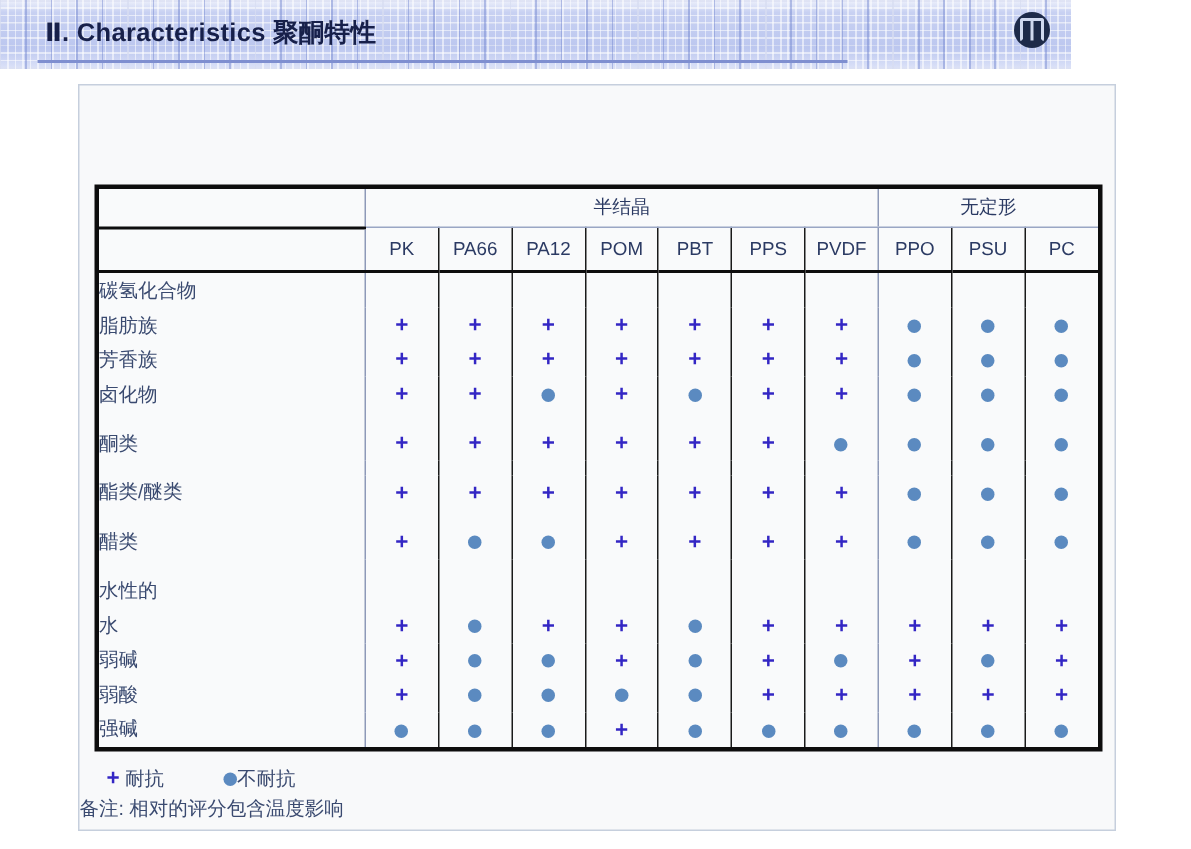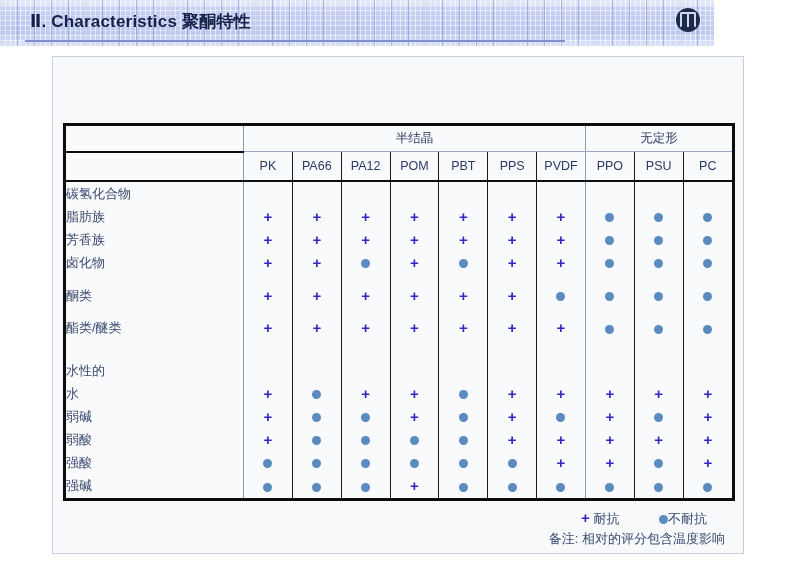--- a/index.html
+++ b/index.html
@@ -108,21 +108,21 @@
 
   .mark-plus{color:#3326c4;font-size:15px;font-weight:bold;line-height:1;}
   .mark-dot{
     display:inline-block;width:9px;height:9px;border-radius:50%;
     background:#5b8ac0;vertical-align:middle;
   }
 
   
   #legend{
     position:absolute;left:0;top:452px;width:672px;
-    text-align:right;color:#3a4a70;font-size:13px;line-height:1.55;
+    text-align:left;color:#3a4a70;font-size:13px;line-height:1.55;
   }
   #legend-row{display:inline-block;}
   .legend-item{display:inline-block;margin:0 18px;}
   #legend-note{display:block;}
 </style>
 </head>
 <body>
 
 <div id="header-band">
   <div id="header-title">Ⅱ. Characteristics 聚酮特性</div>
@@ -268,20 +268,33 @@
             <td class="cell-col" style="text-align: center;"></td>
             <td class="cell-col" style="text-align: center;"></td>
             <td class="cell-col" style="text-align: center;"></td>
             <td class="cell-col" style="text-align: center;"></td>
             <td class="cell-col" style="text-align: center;"></td>
             <td class="cell-col" style="text-align: center;"></td>
             <td class="vsep" style="text-align: center;"></td>
             <td class="cell-col" style="text-align: center;"></td>
             <td class="cell-col" style="text-align: center;"></td>
           </tr>
+          <tr>
+            <td class="rowlabel ind0">醋类</td>
+            <td class="vsep" style="text-align: center;"><span class="mark-plus">+</span></td>
+            <td class="cell-col" style="text-align: center;"><span class="mark-dot"></span></td>
+            <td class="cell-col" style="text-align: center;"><span class="mark-dot"></span></td>
+            <td class="cell-col" style="text-align: center;"><span class="mark-plus">+</span></td>
+            <td class="cell-col" style="text-align: center;"><span class="mark-plus">+</span></td>
+            <td class="cell-col" style="text-align: center;"><span class="mark-plus">+</span></td>
+            <td class="cell-col" style="text-align: center;"><span class="mark-plus">+</span></td>
+            <td class="vsep" style="text-align: center;"><span class="mark-dot"></span></td>
+            <td class="cell-col" style="text-align: center;"><span class="mark-dot"></span></td>
+            <td class="cell-col" style="text-align: center;"><span class="mark-dot"></span></td>
+          </tr>
           <tr class="spacer-row">
             <td class="rowlabel ind0"></td>
             <td class="vsep" style="text-align: center;"></td>
             <td class="cell-col" style="text-align: center;"></td>
             <td class="cell-col" style="text-align: center;"></td>
             <td class="cell-col" style="text-align: center;"></td>
             <td class="cell-col" style="text-align: center;"></td>
             <td class="cell-col" style="text-align: center;"></td>
             <td class="cell-col" style="text-align: center;"></td>
             <td class="vsep" style="text-align: center;"></td>
@@ -331,33 +344,20 @@
             <td class="rowlabel ind2">弱酸</td>
             <td class="vsep" style="text-align: center;"><span class="mark-plus">+</span></td>
             <td class="cell-col" style="text-align: center;"><span class="mark-dot"></span></td>
             <td class="cell-col" style="text-align: center;"><span class="mark-dot"></span></td>
             <td class="cell-col" style="text-align: center;"><span class="mark-dot"></span></td>
             <td class="cell-col" style="text-align: center;"><span class="mark-dot"></span></td>
             <td class="cell-col" style="text-align: center;"><span class="mark-plus">+</span></td>
             <td class="cell-col" style="text-align: center;"><span class="mark-plus">+</span></td>
             <td class="vsep" style="text-align: center;"><span class="mark-plus">+</span></td>
             <td class="cell-col" style="text-align: center;"><span class="mark-plus">+</span></td>
-            <td class="cell-col" style="text-align: center;"><span class="mark-plus">+</span></td>
-          </tr>
-          <tr>
-            <td class="rowlabel ind2">强酸</td>
-            <td class="vsep" style="text-align: center;"><span class="mark-dot"></span></td>
-            <td class="cell-col" style="text-align: center;"><span class="mark-dot"></span></td>
-            <td class="cell-col" style="text-align: center;"><span class="mark-dot"></span></td>
-            <td class="cell-col" style="text-align: center;"><span class="mark-dot"></span></td>
-            <td class="cell-col" style="text-align: center;"><span class="mark-dot"></span></td>
-            <td class="cell-col" style="text-align: center;"><span class="mark-dot"></span></td>
-            <td class="cell-col" style="text-align: center;"><span class="mark-plus">+</span></td>
-            <td class="vsep" style="text-align: center;"><span class="mark-plus">+</span></td>
-            <td class="cell-col" style="text-align: center;"><span class="mark-dot"></span></td>
             <td class="cell-col" style="text-align: center;"><span class="mark-plus">+</span></td>
           </tr>
           <tr>
             <td class="rowlabel ind2">强碱</td>
             <td class="vsep" style="text-align: center;"><span class="mark-dot"></span></td>
             <td class="cell-col" style="text-align: center;"><span class="mark-dot"></span></td>
             <td class="cell-col" style="text-align: center;"><span class="mark-dot"></span></td>
             <td class="cell-col" style="text-align: center;"><span class="mark-plus">+</span></td>
             <td class="cell-col" style="text-align: center;"><span class="mark-dot"></span></td>
             <td class="cell-col" style="text-align: center;"><span class="mark-dot"></span></td>

